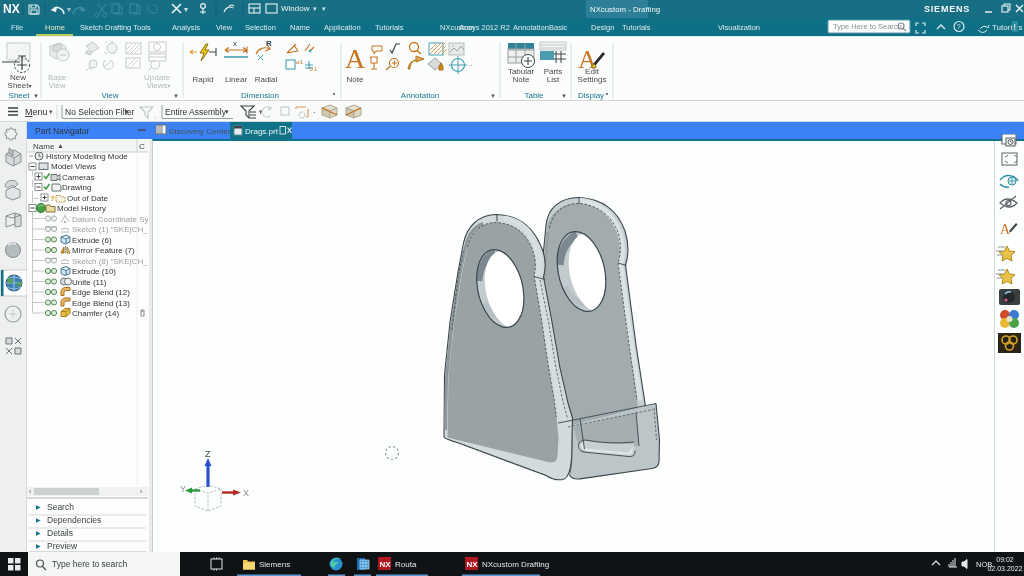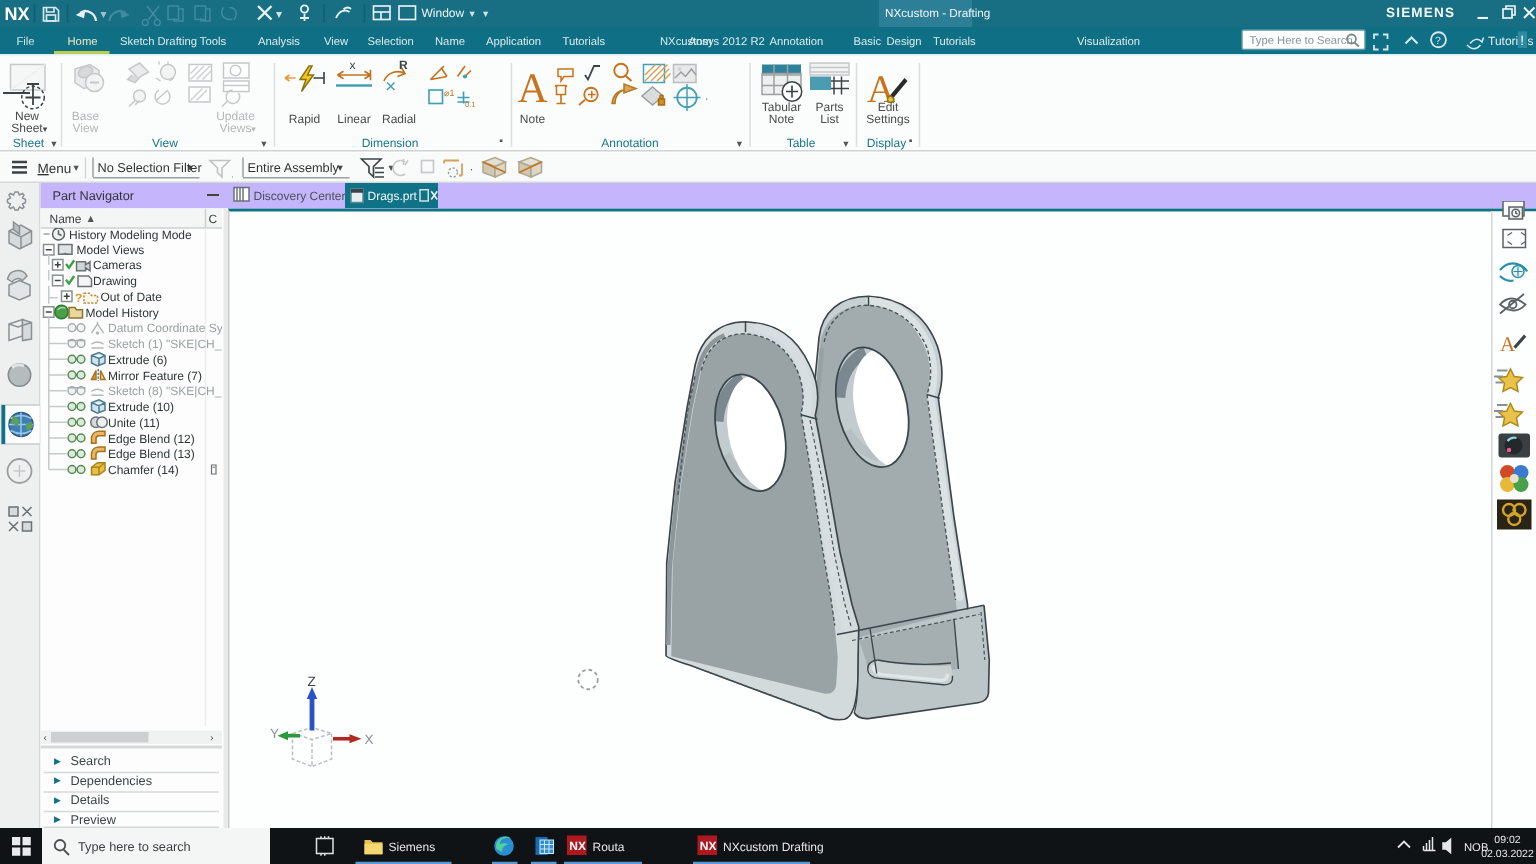--- a/index.html
+++ b/index.html
@@ -7,21 +7,21 @@
 body { font-family:"Liberation Sans", sans-serif; }
 #root { position:absolute; top:0; left:0; width:1024px; height:576px; background:#fff; }
 .abs { position:absolute; }
 
 
 #titlebar { position:absolute; top:0; left:0; width:1024px; height:18px; background:#186e83; }
 #tabrow { position:absolute; top:18px; left:0; width:1024px; height:18px; background:#0f7085; }
 .tab { position:absolute; top:4.5px; font-size:7.5px; color:#dcebee; white-space:nowrap; }
 #ribbon { position:absolute; top:36px; left:0; width:1024px; height:65px; background:#fbfcfc; border-top:1px solid #d9f0f4; border-bottom:1px solid #d0d3d4; }
 #menurow { position:absolute; top:102px; left:0; width:1024px; height:20px; background:#f9fafa; border-bottom:1px solid #d6d9d9; }
-#docrow { position:absolute; top:122px; left:0; width:1024px; height:17px; background:#c4b5fd; }
+#docrow { position:absolute; top:122px; left:0; width:1024px; height:17px; background:#3b82f6; }
 #canvas { position:absolute; top:139px; left:152px; width:872px; height:413px; background:#fdfefe; border-top:2px solid #12718a; border-left:1px solid #c9cccc; }
 #resbar { position:absolute; top:122px; left:0; width:27px; height:430px; background:#eef0f0; border-right:1px solid #d8dada; }
 #panel { position:absolute; top:139px; left:27px; width:134px; height:413px; background:#fdfdfd; border-right:1px solid #c9cccc;text-align:center; }
 #rightbar { position:absolute; top:141px; left:994px; width:30px; height:411px; background:#fdfefe; border-left:1px solid #d4d7d7; overflow:visible; }
 #taskbar { position:absolute; top:552px; left:0; width:1024px; height:24px; background:#101316; }
 </style>
 </head>
 <body>
 <div id="root">
   <div id="titlebar">
@@ -89,21 +89,21 @@
     <div class="tab" style="left:105px">Drafting Tools</div>
     <div class="tab" style="left:172px">Analysis</div>
     <div class="tab" style="left:216px">View</div>
     <div class="tab" style="left:245px">Selection</div>
     <div class="tab" style="left:290px">Name</div>
     <div class="tab" style="left:324px">Application</div>
     <div class="tab" style="left:375px">Tutorials</div>
     <div class="tab" style="left:440px">NXcustom</div>
     <div class="tab" style="left:459px">Ansys 2012 R2</div>
     <div class="tab" style="left:513px">Annotation</div>
-    <div class="tab" style="left:569px">Basic</div>
+    <div class="tab" style="left:549px">Basic</div>
     <div class="tab" style="left:591px">Design</div>
     <div class="tab" style="left:622px">Tutorials</div>
     <div class="tab" style="left:718px">Visualization</div>
     <svg class="abs" style="top:0;left:820px" width="204" height="18" viewBox="0 0 204 18">
       <rect x="8" y="2" width="82" height="13" rx="1" fill="#fdfefe" stroke="#5e98a8"></rect>
       <text x="13" y="11" font-size="7.5" fill="#8a9499">Type Here to Search</text>
       <circle cx="81" cy="8" r="3" fill="none" stroke="#7b8a8f" stroke-width="1.2"></circle>
         <line x1="83" y1="10.5" x2="86" y2="13" stroke="#7b8a8f" stroke-width="1.2"></line>
       <g stroke="#d6e8ec" fill="none" stroke-width="1.2">
         <path d="M 99 5 l -3 0 0 3 m 6 -3 l 3 0 0 3 m 0 4 l 0 3 -3 0 m -3 0 l -3 0 0 -3"></path>

